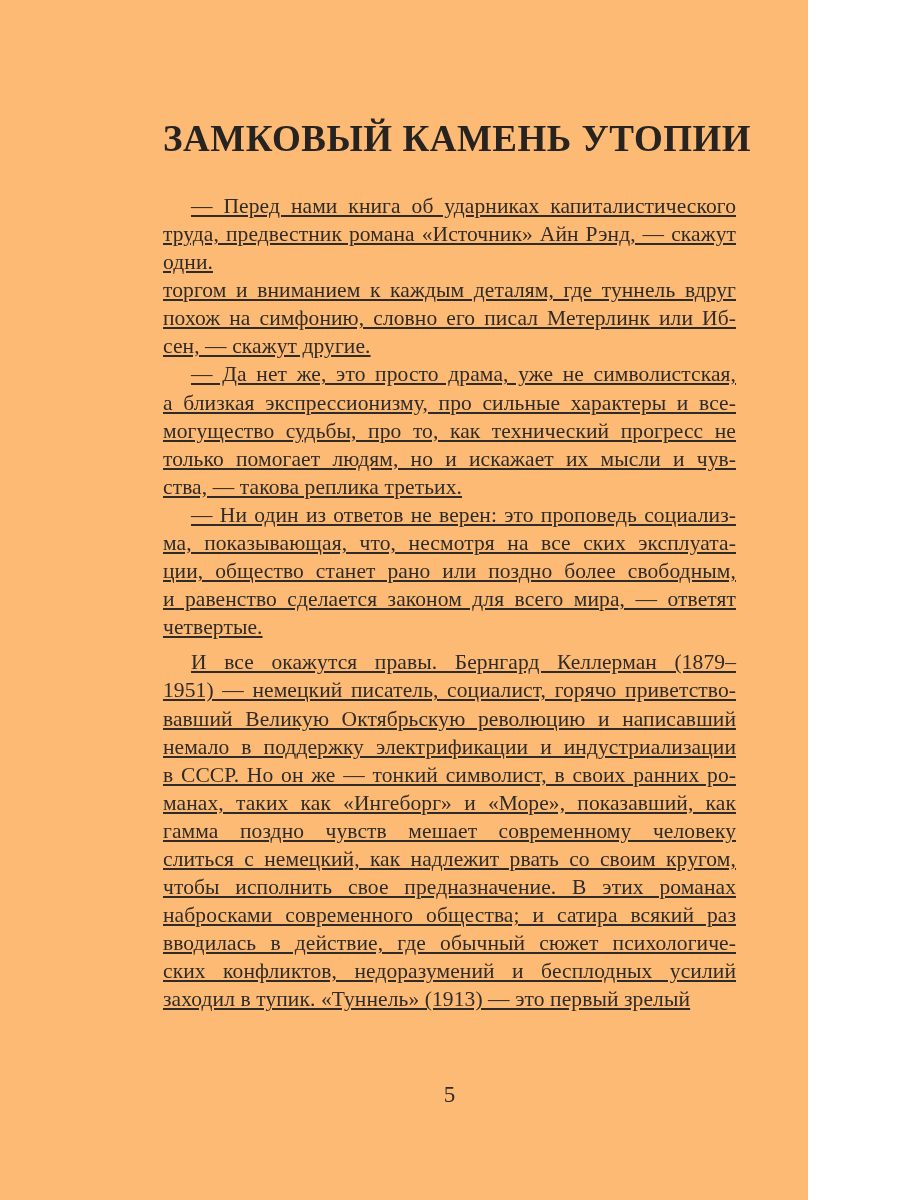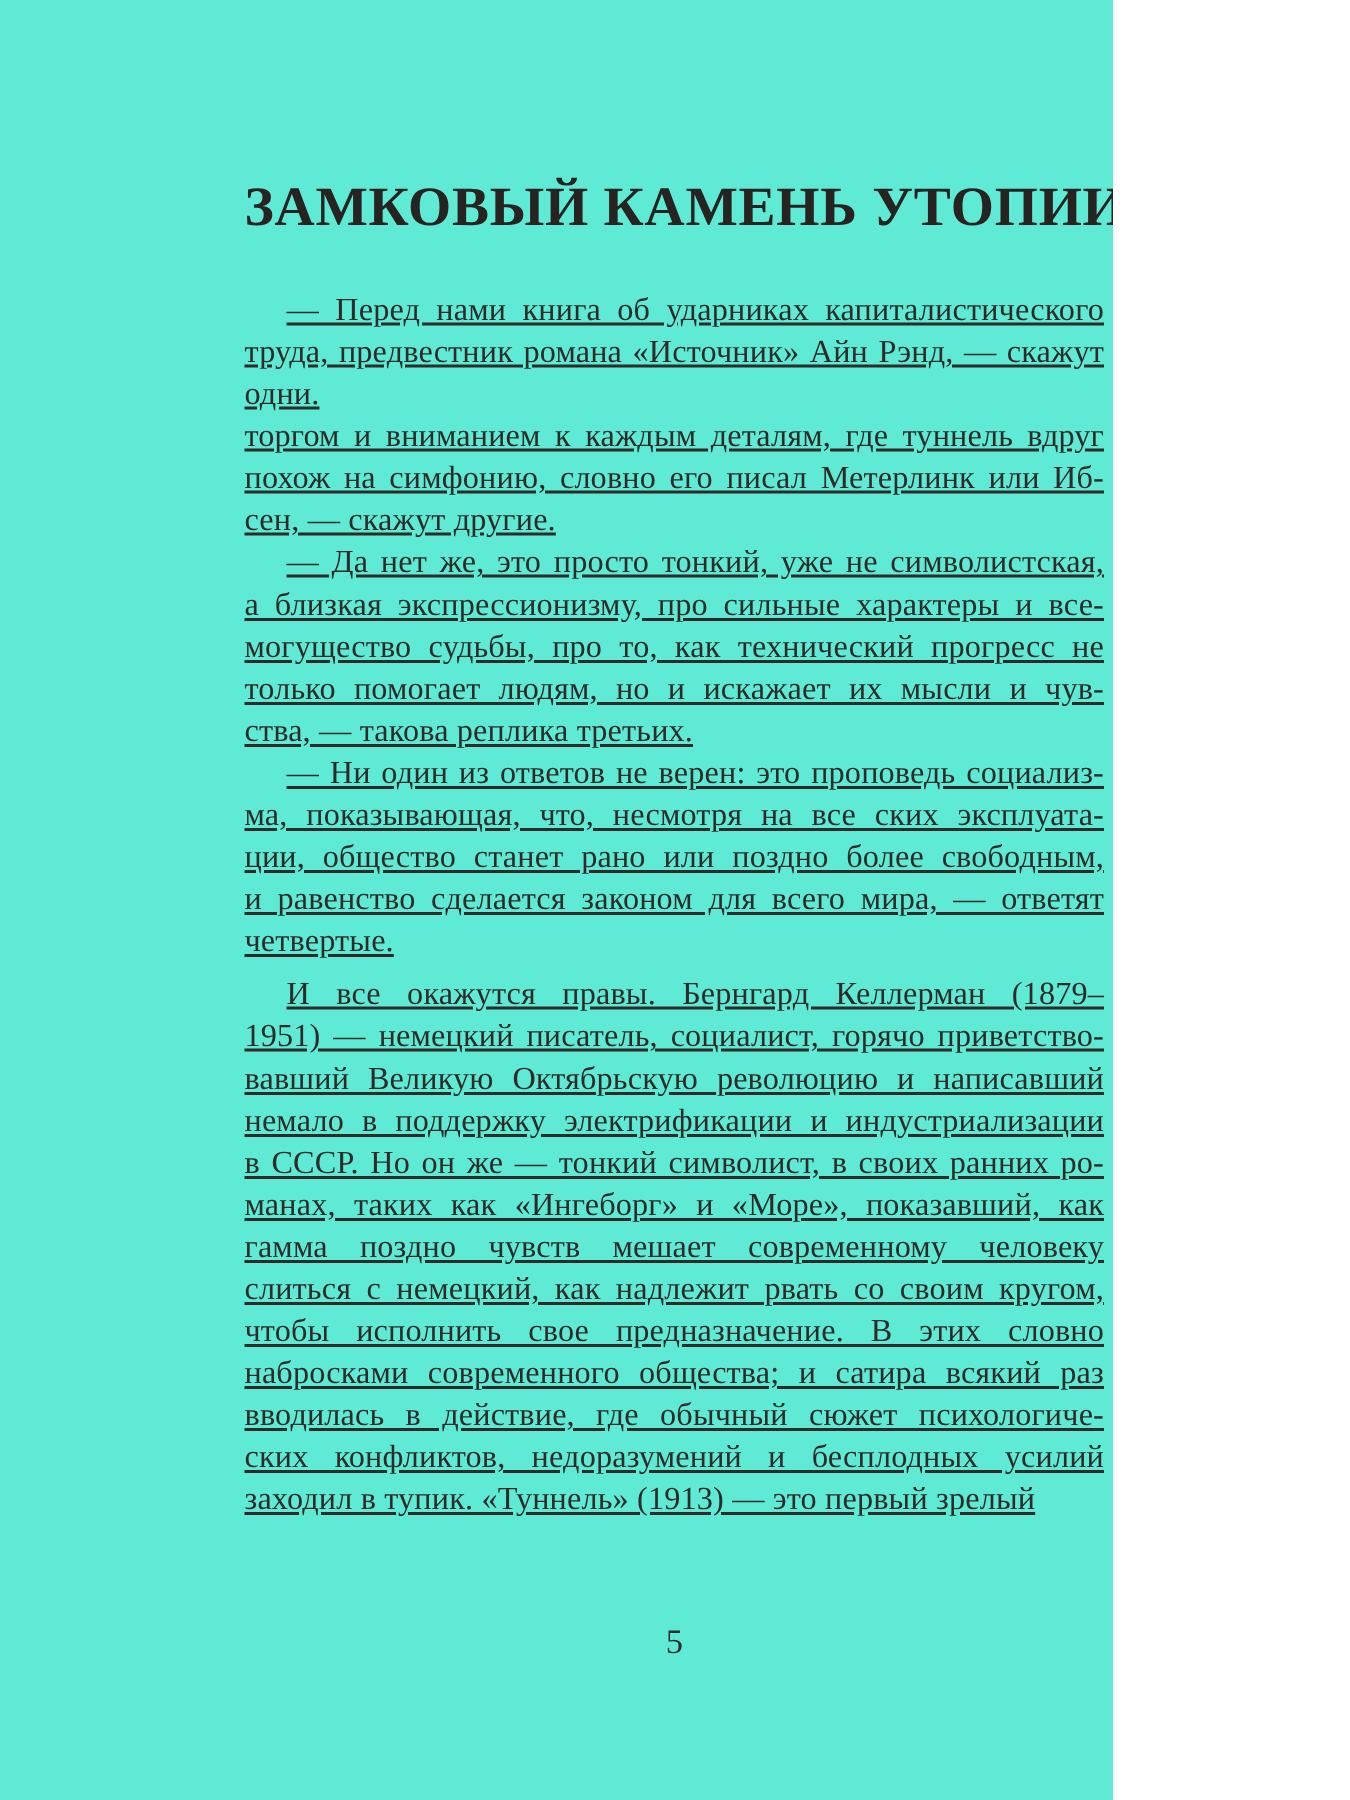--- a/index.html
+++ b/index.html
@@ -2,23 +2,23 @@
 <html><head>
 <meta charset="utf-8">
 <style>
   html, body {
     margin: 0;
     padding: 0;
     background: #ffffff;
   }
   .book-page {
     position: relative;
-    width: 742px;
+    width: 808px;
     height: 1200px;
-    background: #5eead4;
+    background: #fdba74;
     overflow: hidden;
     font-family: "Liberation Serif", "DejaVu Serif", serif;
     color: #2e2b29;
   }
   .text-block {
     position: absolute;
     left: 163px;
     top: 120px;
     width: 573px;
   }
@@ -78,21 +78,21 @@
       <div class="line end">одни.</div>
     </div>
 
     <div class="paragraph">
       <div class="line">торгом и вниманием к каждым деталям, где туннель вдруг</div>
       <div class="line">похож на симфонию, словно его писал Метерлинк или Иб-</div>
       <div class="line end">сен, — скажут другие.</div>
     </div>
 
     <div class="paragraph">
-      <div class="line first">— Да нет же, это просто тонкий, уже не символистская,</div>
+      <div class="line first">— Да нет же, это просто драма, уже не символистская,</div>
       <div class="line">а близкая экспрессионизму, про сильные характеры и все-</div>
       <div class="line">могущество судьбы, про то, как технический прогресс не</div>
       <div class="line">только помогает людям, но и искажает их мысли и чув-</div>
       <div class="line end">ства, — такова реплика третьих.</div>
     </div>
 
     <div class="paragraph">
       <div class="line first">— Ни один из ответов не верен: это проповедь социализ-</div>
       <div class="line">ма, показывающая, что, несмотря на все ских эксплуата-</div>
       <div class="line">ции, общество станет рано или поздно более свободным,</div>
@@ -102,21 +102,21 @@
 
     <div class="paragraph spaced">
       <div class="line first">И все окажутся правы. Бернгард Келлерман (1879–</div>
       <div class="line">1951) — немецкий писатель, социалист, горячо приветство-</div>
       <div class="line">вавший Великую Октябрьскую революцию и написавший</div>
       <div class="line">немало в поддержку электрификации и индустриализации</div>
       <div class="line">в СССР. Но он же — тонкий символист, в своих ранних ро-</div>
       <div class="line">манах, таких как «Ингеборг» и «Море», показавший, как</div>
       <div class="line">гамма поздно чувств мешает современному человеку</div>
       <div class="line">слиться с немецкий, как надлежит рвать со своим кругом,</div>
-      <div class="line">чтобы исполнить свое предназначение. В этих словно</div>
+      <div class="line">чтобы исполнить свое предназначение. В этих романах</div>
       <div class="line">набросками современного общества; и сатира всякий раз</div>
       <div class="line">вводилась в действие, где обычный сюжет психологиче-</div>
       <div class="line">ских конфликтов, недоразумений и бесплодных усилий</div>
       <div class="line end">заходил в тупик. «Туннель» (1913) — это первый зрелый</div>
     </div>
 
   </div>
 
   <div class="folio">5</div>
 </div>

